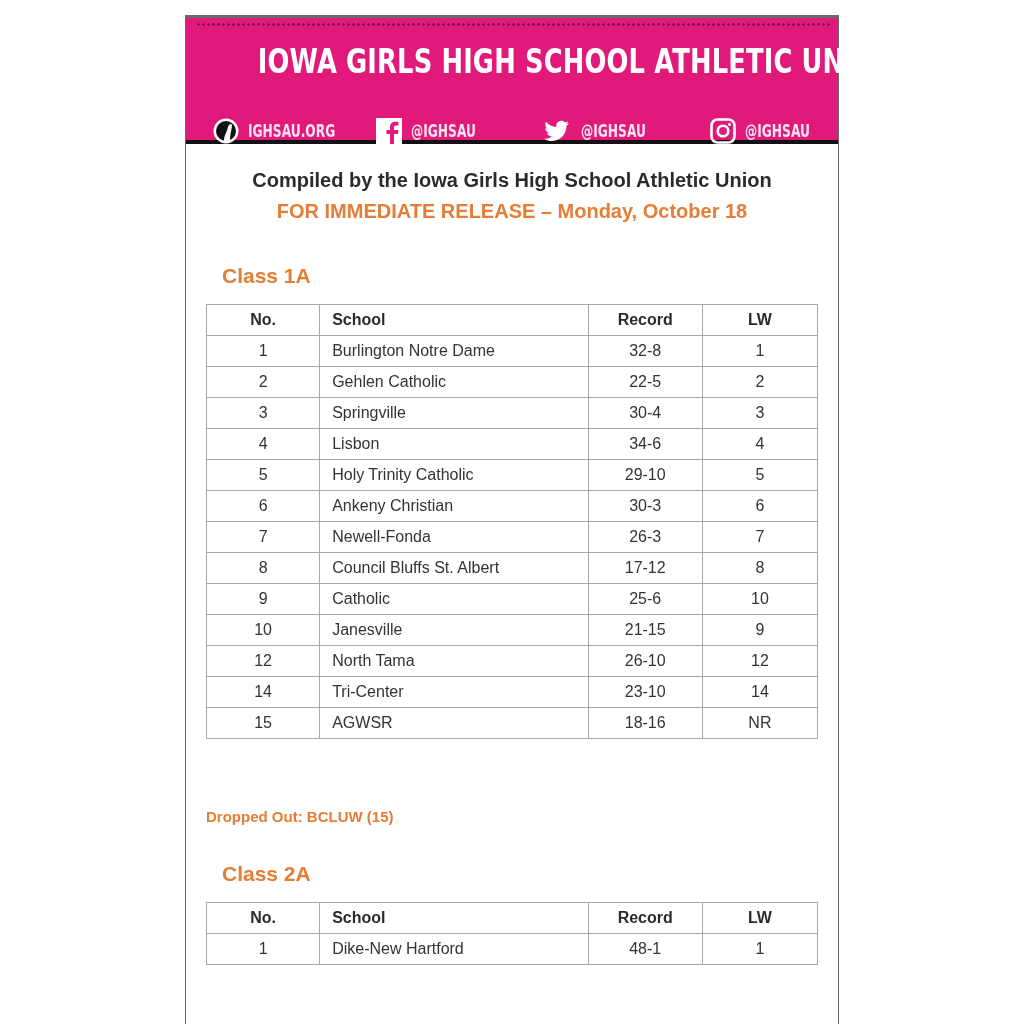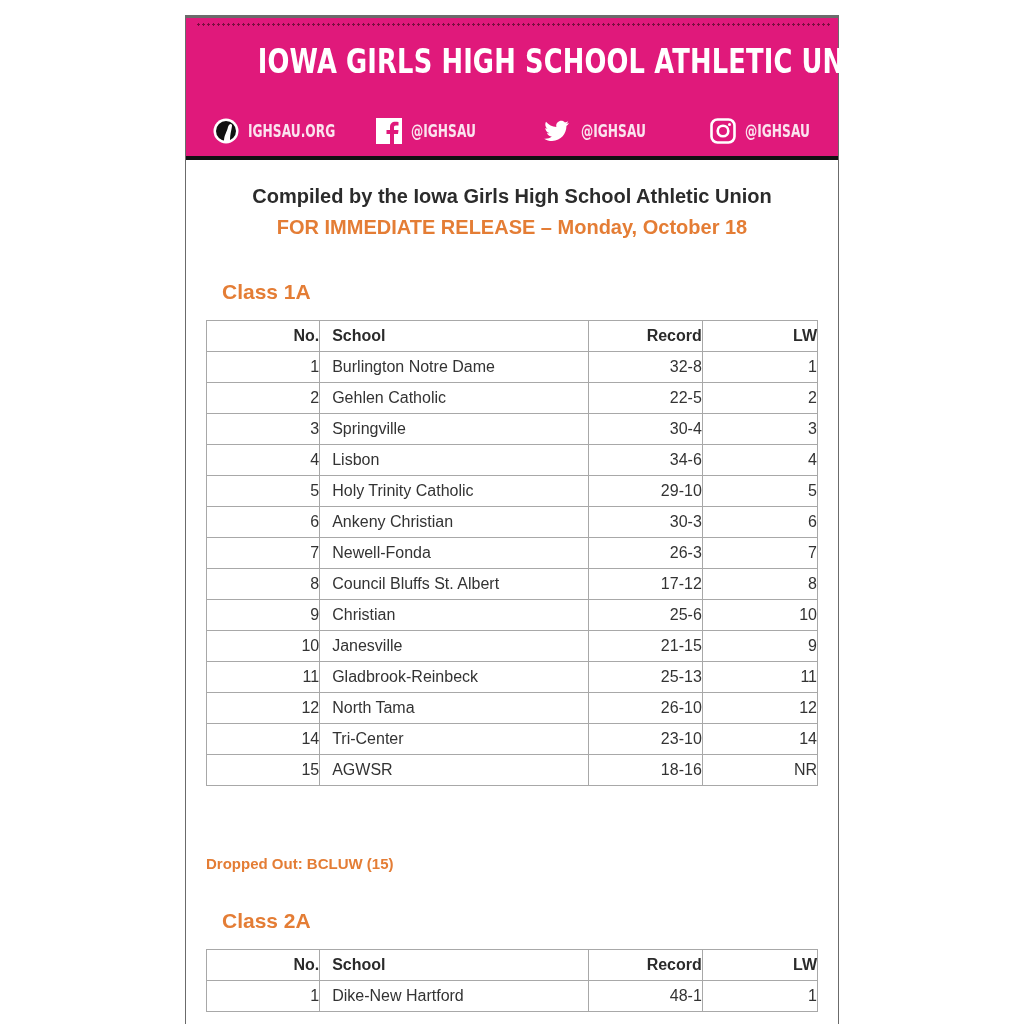--- a/index.html
+++ b/index.html
@@ -3,21 +3,21 @@
 <meta charset="utf-8">
 <style>
   html, body { margin: 0; padding: 0; background: #ffffff; }
   body { width: 1024px; height: 1024px; overflow: hidden; position: relative; font-family: "Liberation Sans", sans-serif; }
   .page {
     position: absolute; left: 185px; top: 15px; width: 652px; height: 1040px;
     border-left: 1px solid #6b6b6b; border-right: 1px solid #6b6b6b; border-top: 1px solid #6b6b6b;
     background: #ffffff;
   }
   .banner {
-    position: relative; height: 144px; background: #e0197b;
+    position: relative; height: 128px; background: #e0197b;
     border-top: 2px solid #6b6b6b;
     border-bottom: 4px solid #111;
     box-sizing: border-box;
   }
   .banner .dots {
     position: absolute; left: 10px; right: 6px; top: 5px; height: 3px;
     background-image: radial-gradient(circle, #7a0d3f 1.1px, transparent 1.4px);
     background-size: 5px 3px; background-repeat: repeat-x;
   }
   .banner .title {
@@ -35,21 +35,21 @@
   .ico { width: 28px; height: 28px; display: inline-block; flex: none; }
   .content { padding: 0 20px; }
   .hdr { text-align: center; margin-top: 21px; }
   .hdr .l1 { color: #e47d35; font-weight: bold; font-size: 20px; line-height: 31px; }
   .hdr .l2 { color: #2b2b2b; font-weight: bold; font-size: 20px; line-height: 31px; }
   .hdr .l3 { color: #e47d35; font-weight: bold; font-size: 20px; line-height: 31px; }
   .class-title { color: #e47d35; font-weight: bold; font-size: 21px; margin: 16px; padding: 0; }
   table { border-collapse: collapse; width: 612px; }
   td, th { border: 1px solid #a8a8a8; height: 30px; font-size: 16px; color: #333333; padding: 0; }
   th { font-weight: bold; color: #2b2b2b; }
-  td.c, th.c { text-align: right; }
+  td.c, th.c { text-align: center; }
   td.l, th.l { text-align: left; padding-left: 12px; }
   .dropped { color: #e47d35; font-weight: bold; font-size: 15px; }
 </style>
 </head>
 <body>
 
 <div class="page">
   <div class="banner">
     <div class="dots"></div>
     <div class="title">IOWA GIRLS HIGH SCHOOL ATHLETIC UNION</div>
@@ -152,35 +152,29 @@
             <td class="c">7</td>
           </tr>
         <tr>
             <td class="c">8</td>
             <td class="l">Council Bluffs St. Albert</td>
             <td class="c">17-12</td>
             <td class="c">8</td>
           </tr>
         <tr>
             <td class="c">9</td>
-            <td class="l">Christian</td>
+            <td class="l">Catholic</td>
             <td class="c">25-6</td>
             <td class="c">10</td>
           </tr>
         <tr>
             <td class="c">10</td>
             <td class="l">Janesville</td>
             <td class="c">21-15</td>
             <td class="c">9</td>
-          </tr>
-        <tr>
-            <td class="c">11</td>
-            <td class="l">Gladbrook-Reinbeck</td>
-            <td class="c">25-13</td>
-            <td class="c">11</td>
           </tr>
         <tr>
             <td class="c">12</td>
             <td class="l">North Tama</td>
             <td class="c">26-10</td>
             <td class="c">12</td>
           </tr>
         <tr>
             <td class="c">14</td>
             <td class="l">Tri-Center</td>

